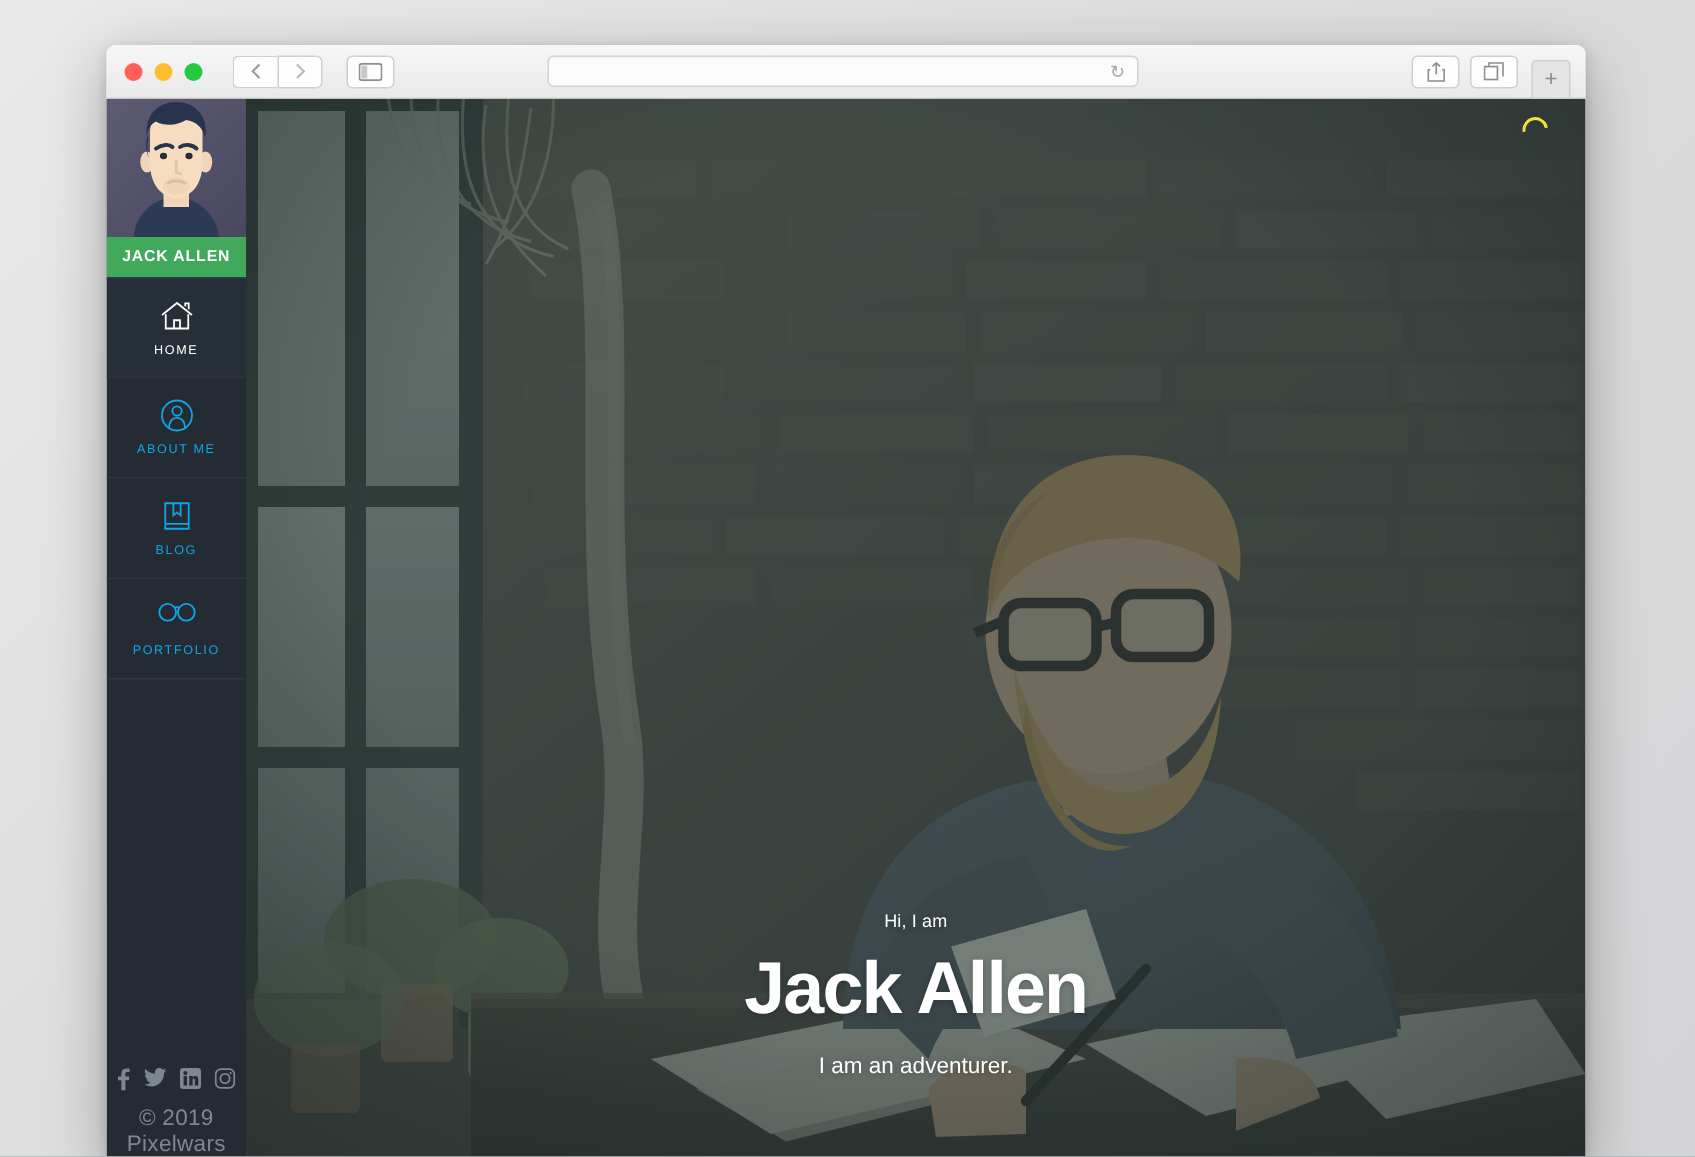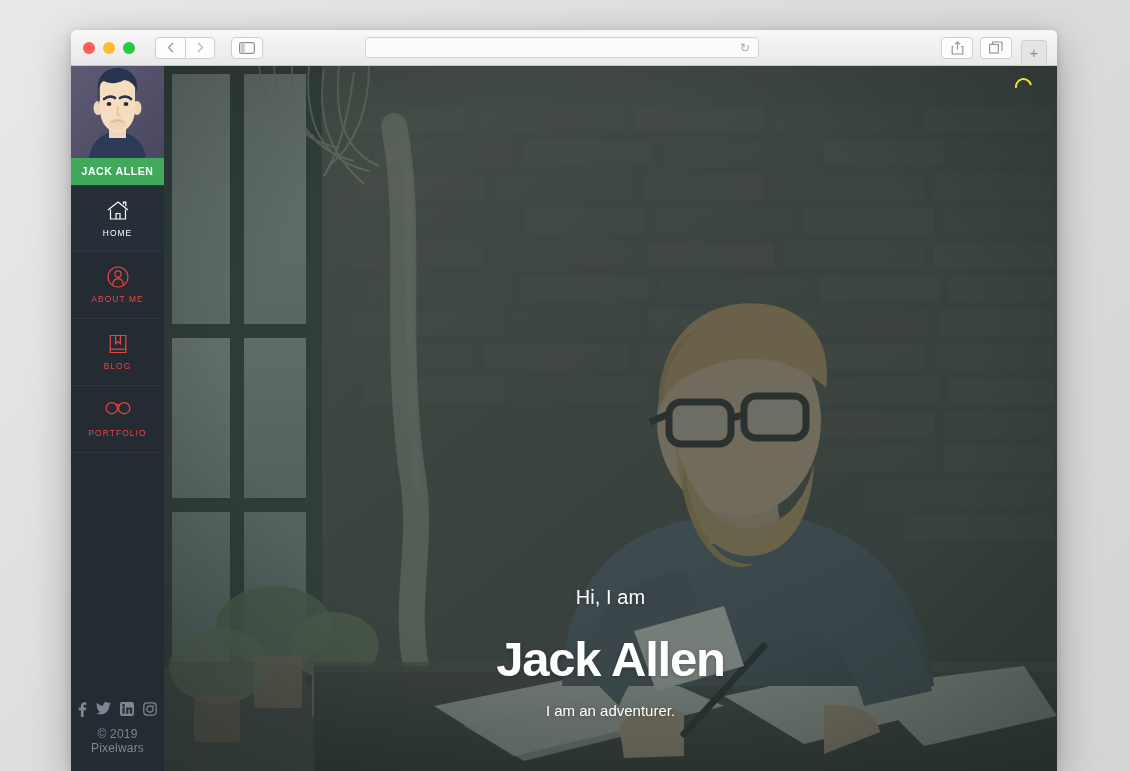--- a/index.html
+++ b/index.html
@@ -117,21 +117,21 @@
     transform: rotate(35deg);
   }
 
   .hero-text {
     position: absolute;
     left: 0; right: 0; bottom: 52px;
     text-align: center;
     color: #fff;
     text-shadow: 0 1px 4px rgba(0,0,0,0.25);
   }
-  .hi { font-size: 20px; letter-spacing: 0.1px; margin-bottom: 24px; font-weight: 400; }
+  .hi { font-size: 12px; letter-spacing: 0.1px; margin-bottom: 12px; font-weight: 400; }
   .bigname {
     font-size: 49px; font-weight: 700; letter-spacing: -1.2px;
     line-height: 1.08;
   }
   .tagline { font-size: 15px; margin-top: 16px; font-weight: 400; }
   .tagline b { font-weight: 400; }
 
   
   .sidebar {
     position: absolute;
@@ -152,21 +152,21 @@
     text-align: center;
     padding: 7px 0 8px;
   }
   .nav { display: flex; flex-direction: column; }
   .nav-item {
     height: 67px;
     display: flex; flex-direction: column;
     align-items: center; justify-content: center;
     gap: 6px;
     border-bottom: 1px solid #2e353d;
-    color: #ef4444;
+    color: #0ea5e9;
     text-decoration: none;
     position: relative;
   }
   .nav-item:first-child { border-top: 1px solid #2e353d; }
   .nav-item.active { color: #ffffff; background: #262e37; }
   .nav-label {
     font-size: 8.4px; letter-spacing: 1.1px; font-weight: 400;
     text-transform: uppercase;
   }
   .nav-icon { display: block; height: 22px; }
@@ -175,23 +175,23 @@
   .sidebar-spacer { flex: 1; }
 
   .socials {
     display: flex; justify-content: center; gap: 9px;
     padding: 0 0 10px;
     color: #7e8791;
   }
   .socials span { display: block; line-height: 0; }
   .copyright {
     text-align: center;
-    font-size: 12px;
+    font-size: 15px;
     color: #7e8791;
-    padding-bottom: 16px;
+    padding-bottom: 0;
     letter-spacing: 0.2px;
   }
 </style>
 </head>
 <body>
 
 <div class="browser">
 
   <div class="chrome">
     <div class="traffic">

